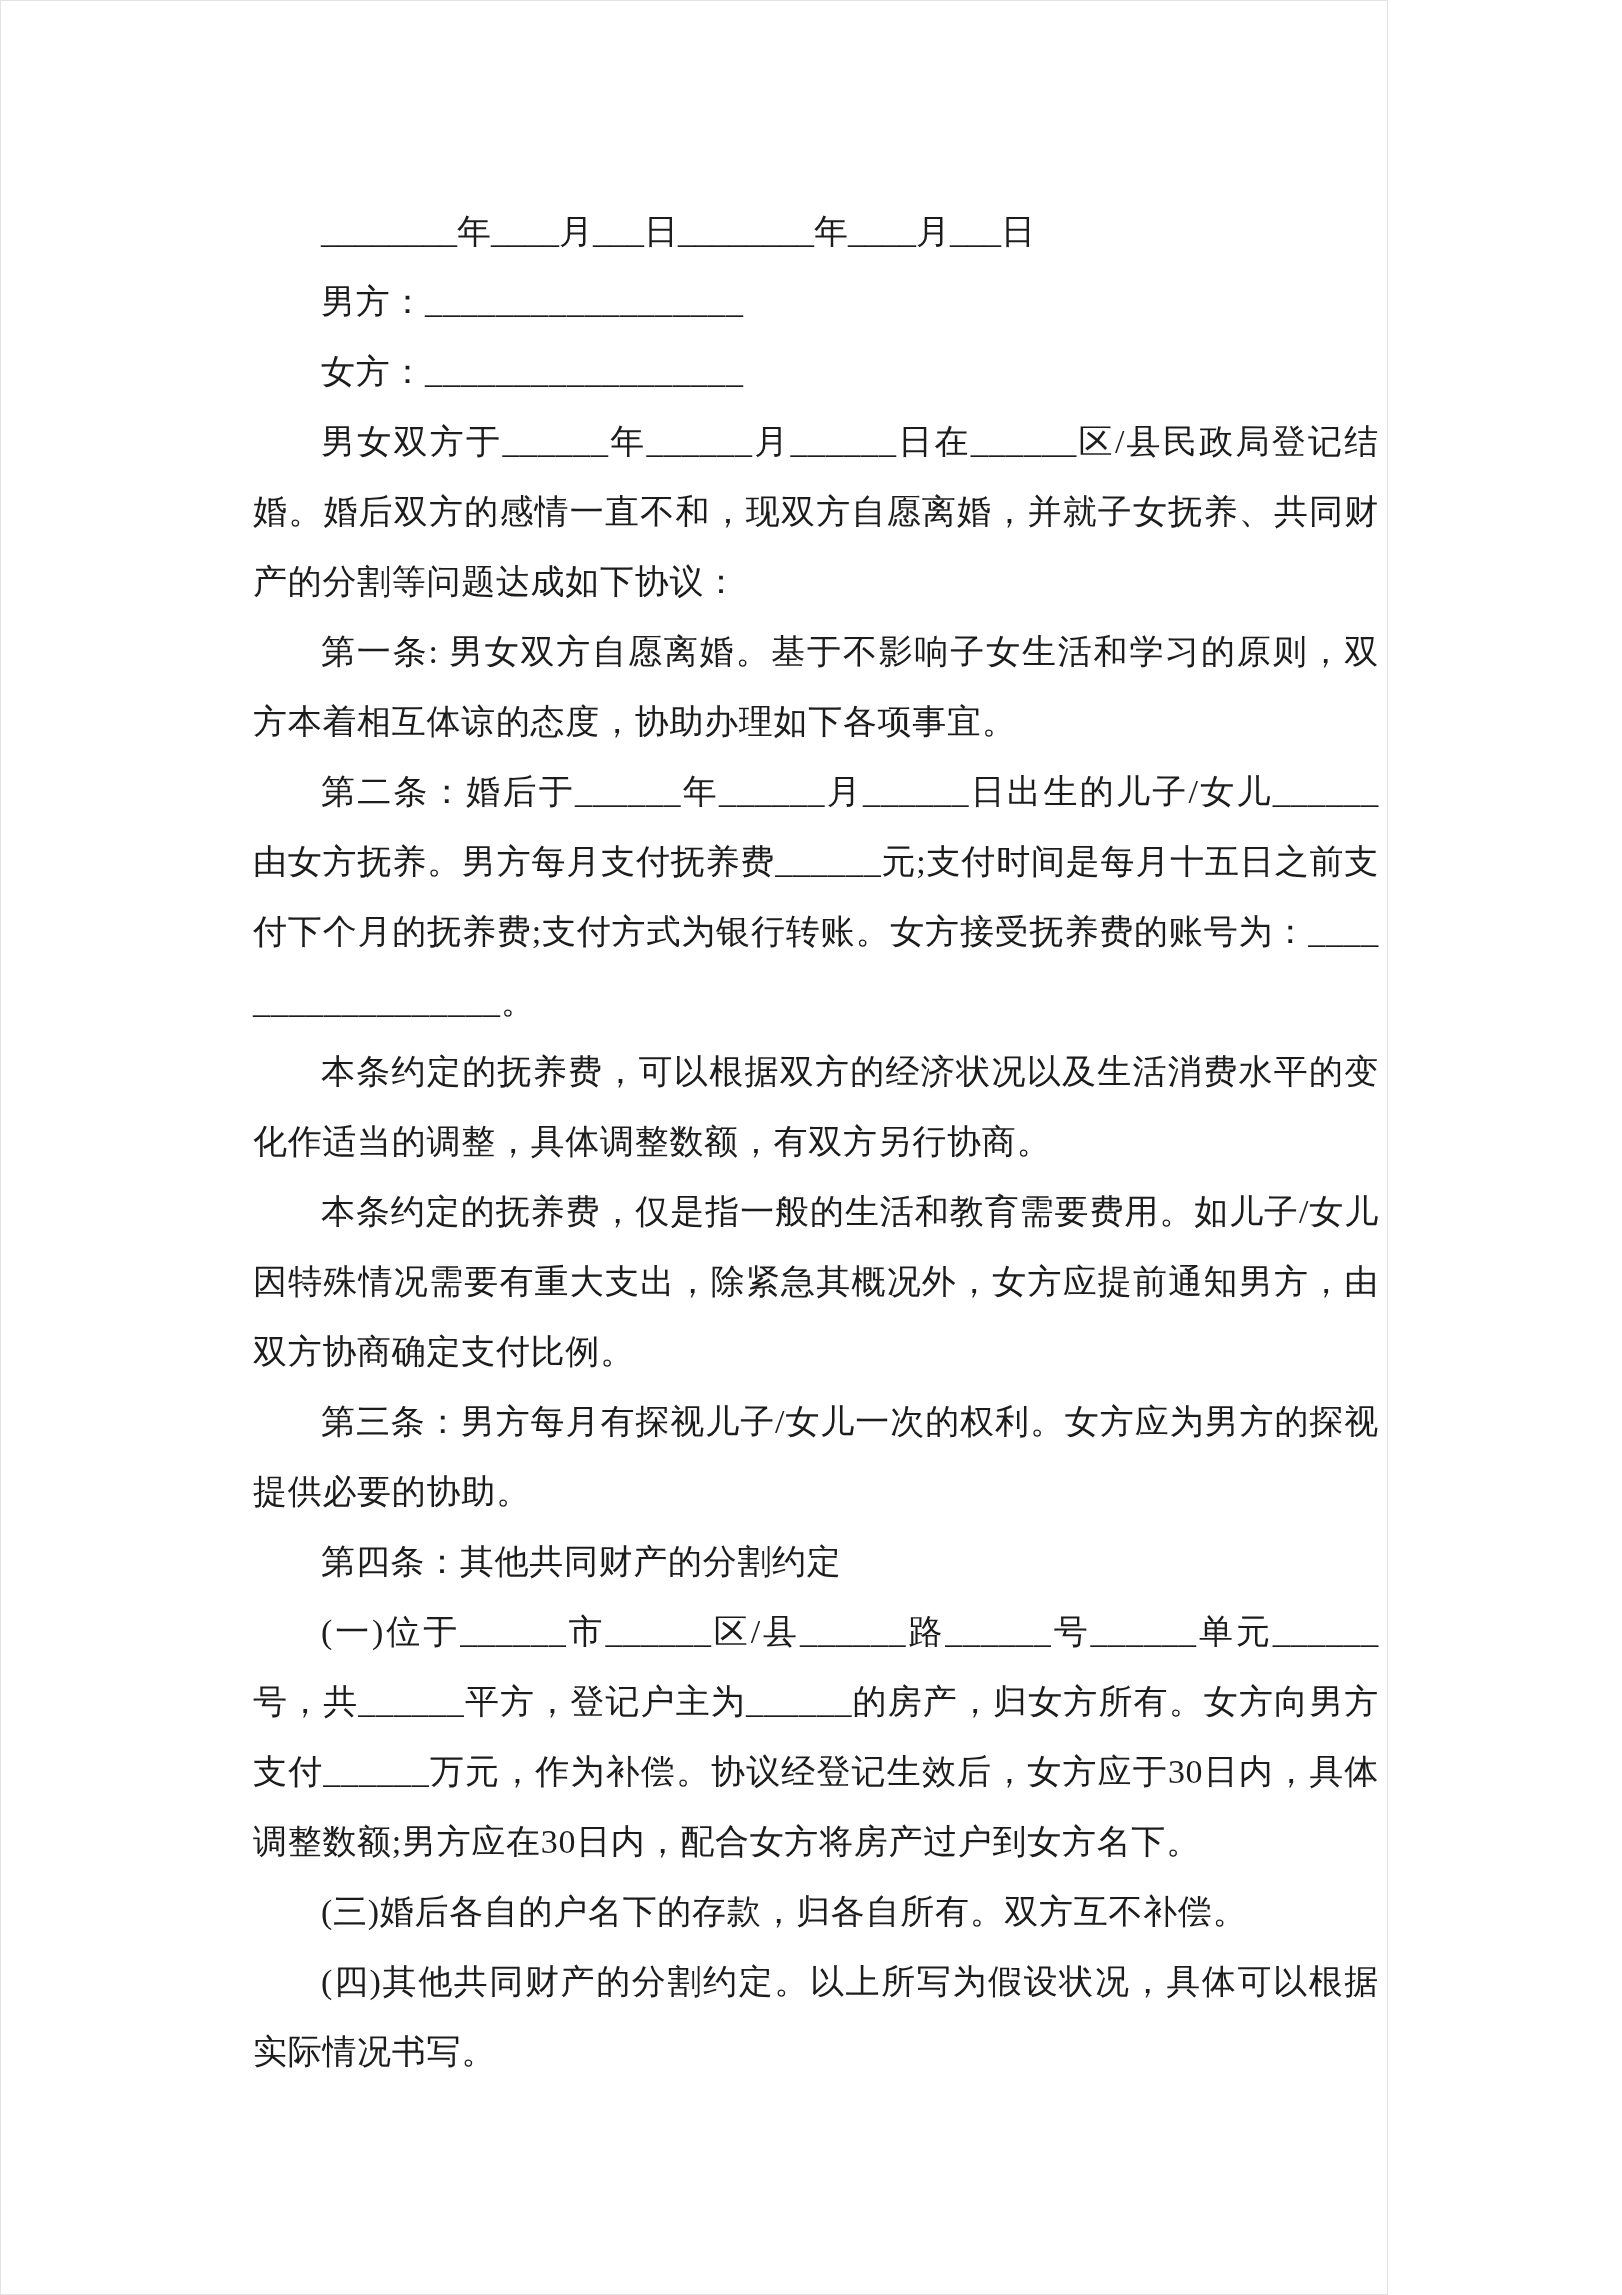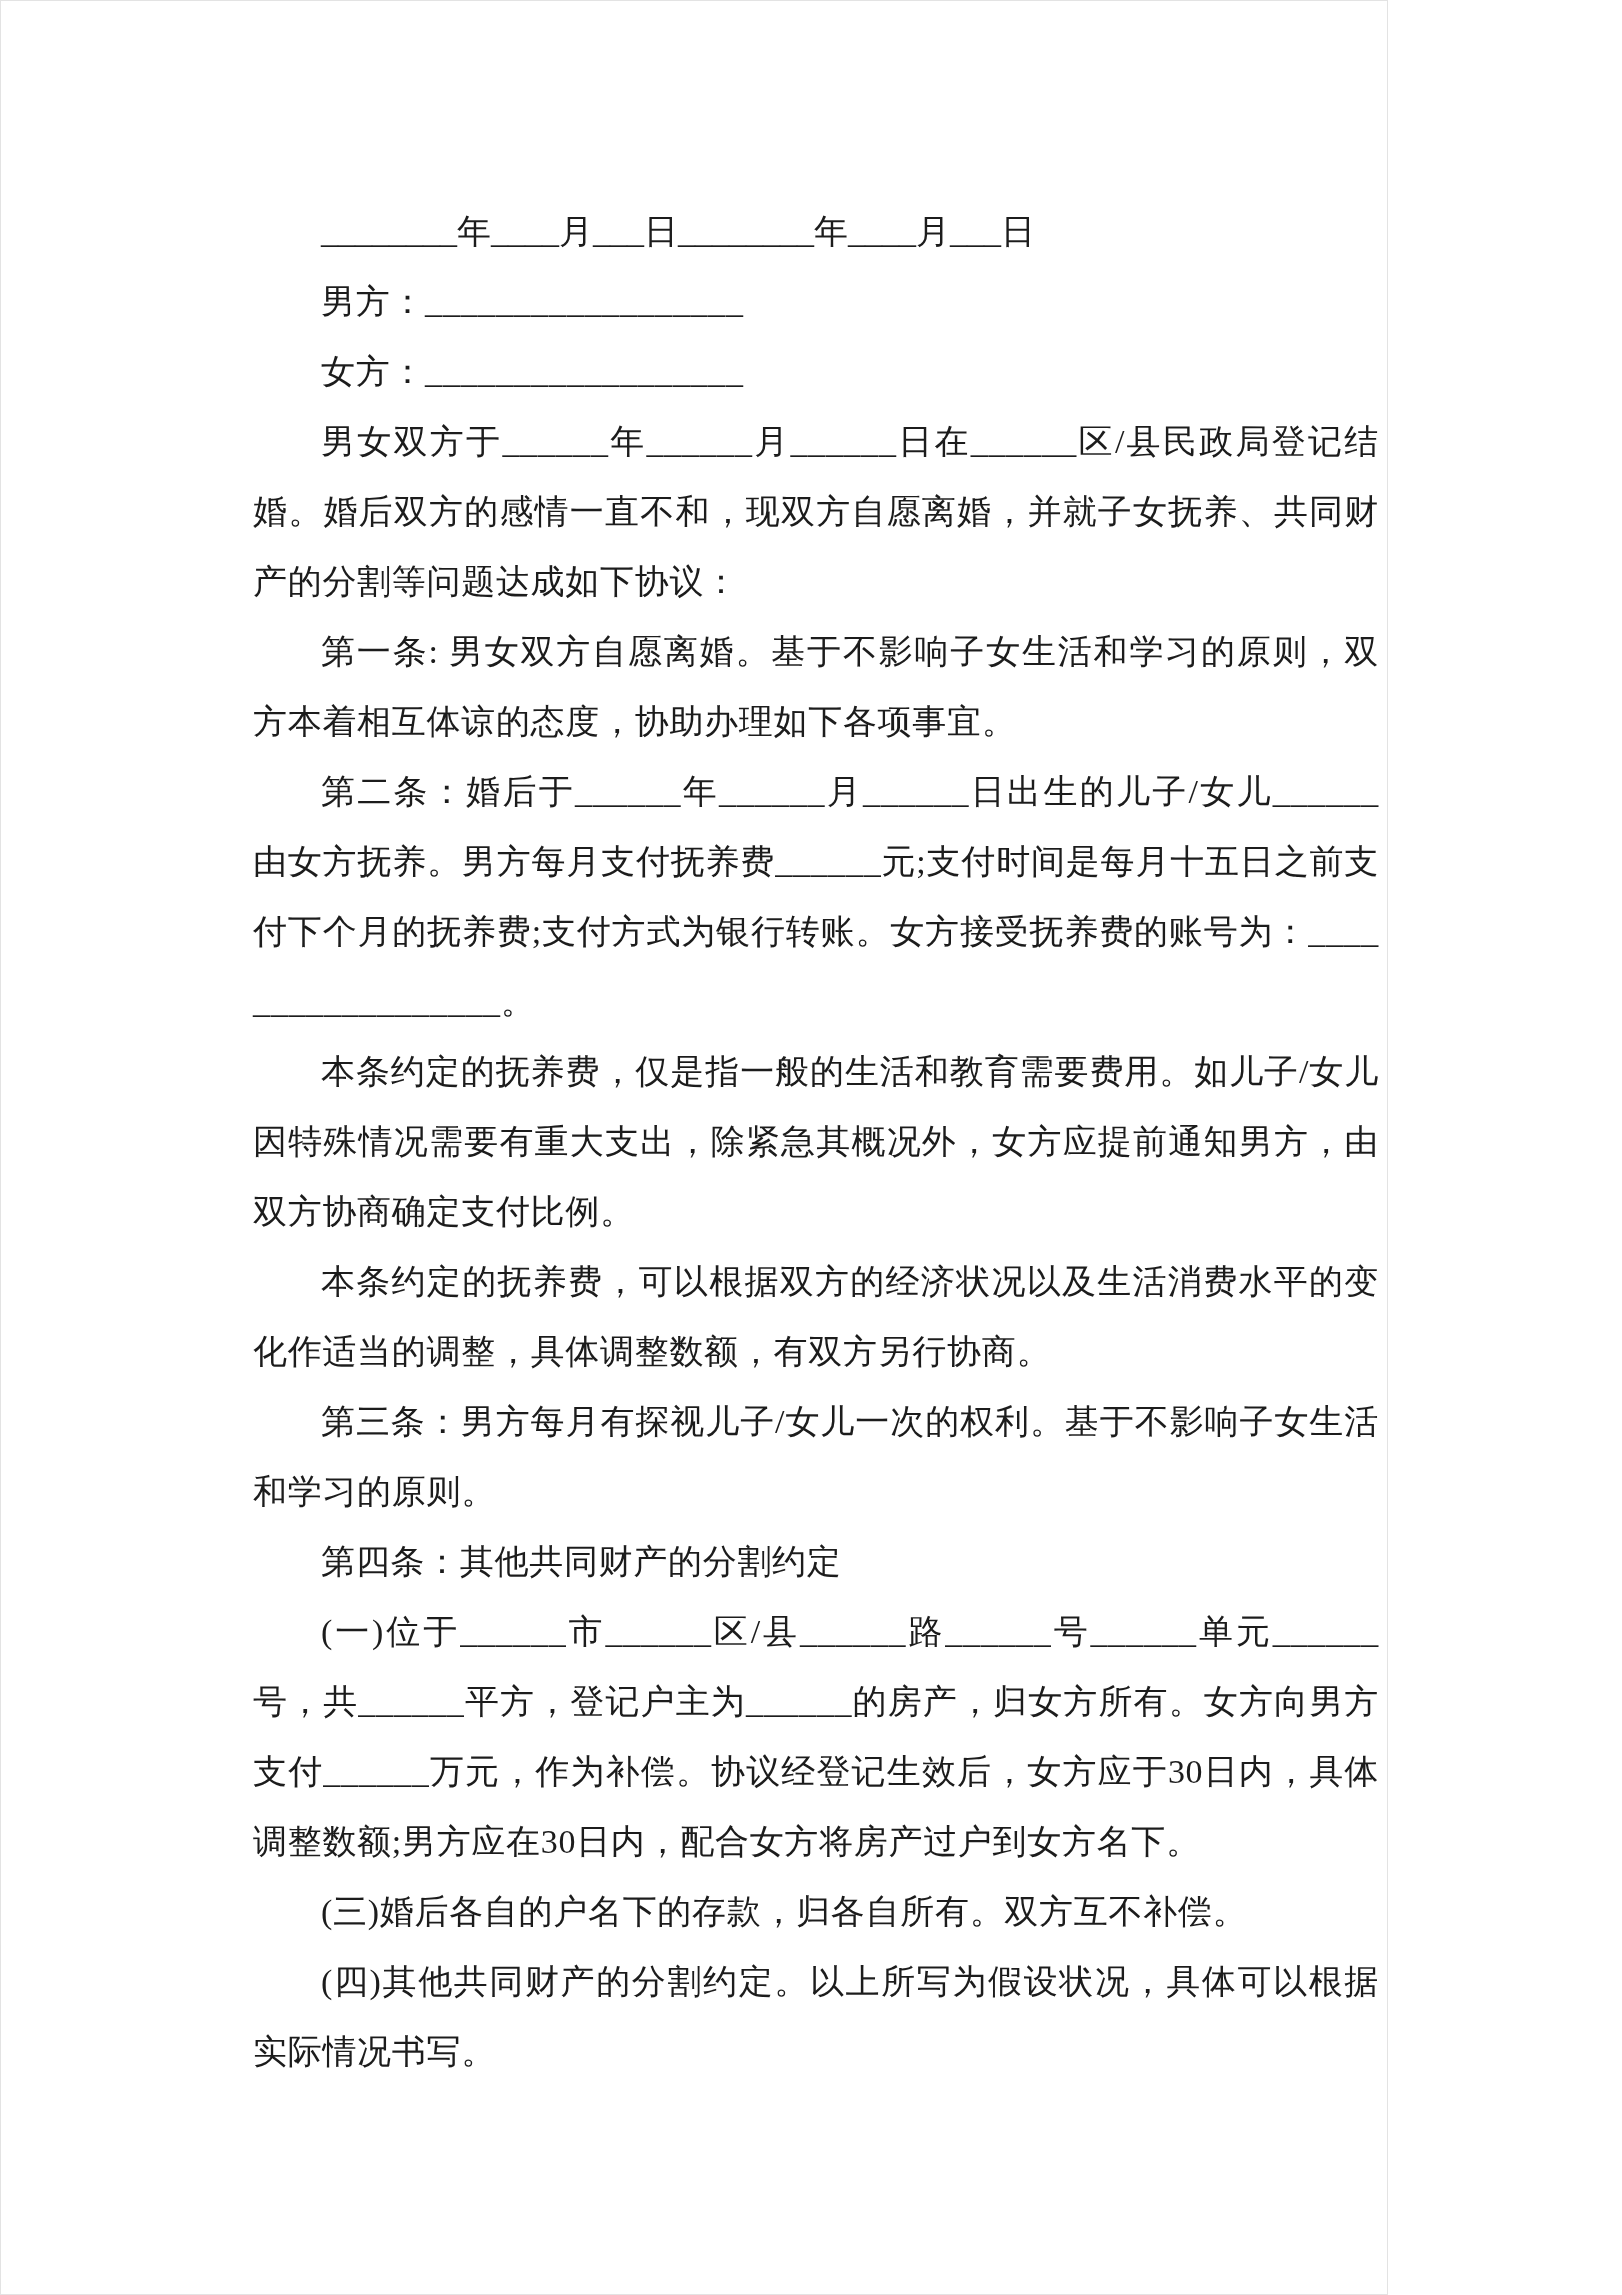--- a/index.html
+++ b/index.html
@@ -42,22 +42,22 @@
 <body>
 
 <div class="page">
   <div class="content">
     <p class="dateline">________年____月___日________年____月___日</p>
     <p>男方：__________________</p>
     <p>女方：__________________</p>
     <p>男女双方于______年______月______日在______区/县民政局登记结婚。婚后双方的感情一直不和，现双方自愿离婚，并就子女抚养、共同财产的分割等问题达成如下协议：</p>
     <p>第一条: 男女双方自愿离婚。基于不影响子女生活和学习的原则，双方本着相互体谅的态度，协助办理如下各项事宜。</p>
     <p>第二条：婚后于______年______月______日出生的儿子/女儿______由女方抚养。男方每月支付抚养费______元;支付时间是每月十五日之前支付下个月的抚养费;支付方式为银行转账。女方接受抚养费的账号为：__________________。</p>
+    <p>本条约定的抚养费，可以根据双方的经济状况以及生活消费水平的变化作适当的调整，具体调整数额，有双方另行协商。</p>
     <p>本条约定的抚养费，仅是指一般的生活和教育需要费用。如儿子/女儿因特殊情况需要有重大支出，除紧急其概况外，女方应提前通知男方，由双方协商确定支付比例。</p>
-    <p>本条约定的抚养费，可以根据双方的经济状况以及生活消费水平的变化作适当的调整，具体调整数额，有双方另行协商。</p>
-    <p>第三条：男方每月有探视儿子/女儿一次的权利。基于不影响子女生活和学习的原则。</p>
+    <p>第三条：男方每月有探视儿子/女儿一次的权利。女方应为男方的探视提供必要的协助。</p>
     <p>第四条：其他共同财产的分割约定</p>
     <p>(一)位于______市______区/县______路______号______单元______号，共______平方，登记户主为______的房产，归女方所有。女方向男方支付______万元，作为补偿。协议经登记生效后，女方应于30日内，具体调整数额;男方应在30日内，配合女方将房产过户到女方名下。</p>
     <p>(三)婚后各自的户名下的存款，归各自所有。双方互不补偿。</p>
     <p>(四)其他共同财产的分割约定。以上所写为假设状况，具体可以根据实际情况书写。</p>
   </div>
 </div>
 
 
 </body></html>

